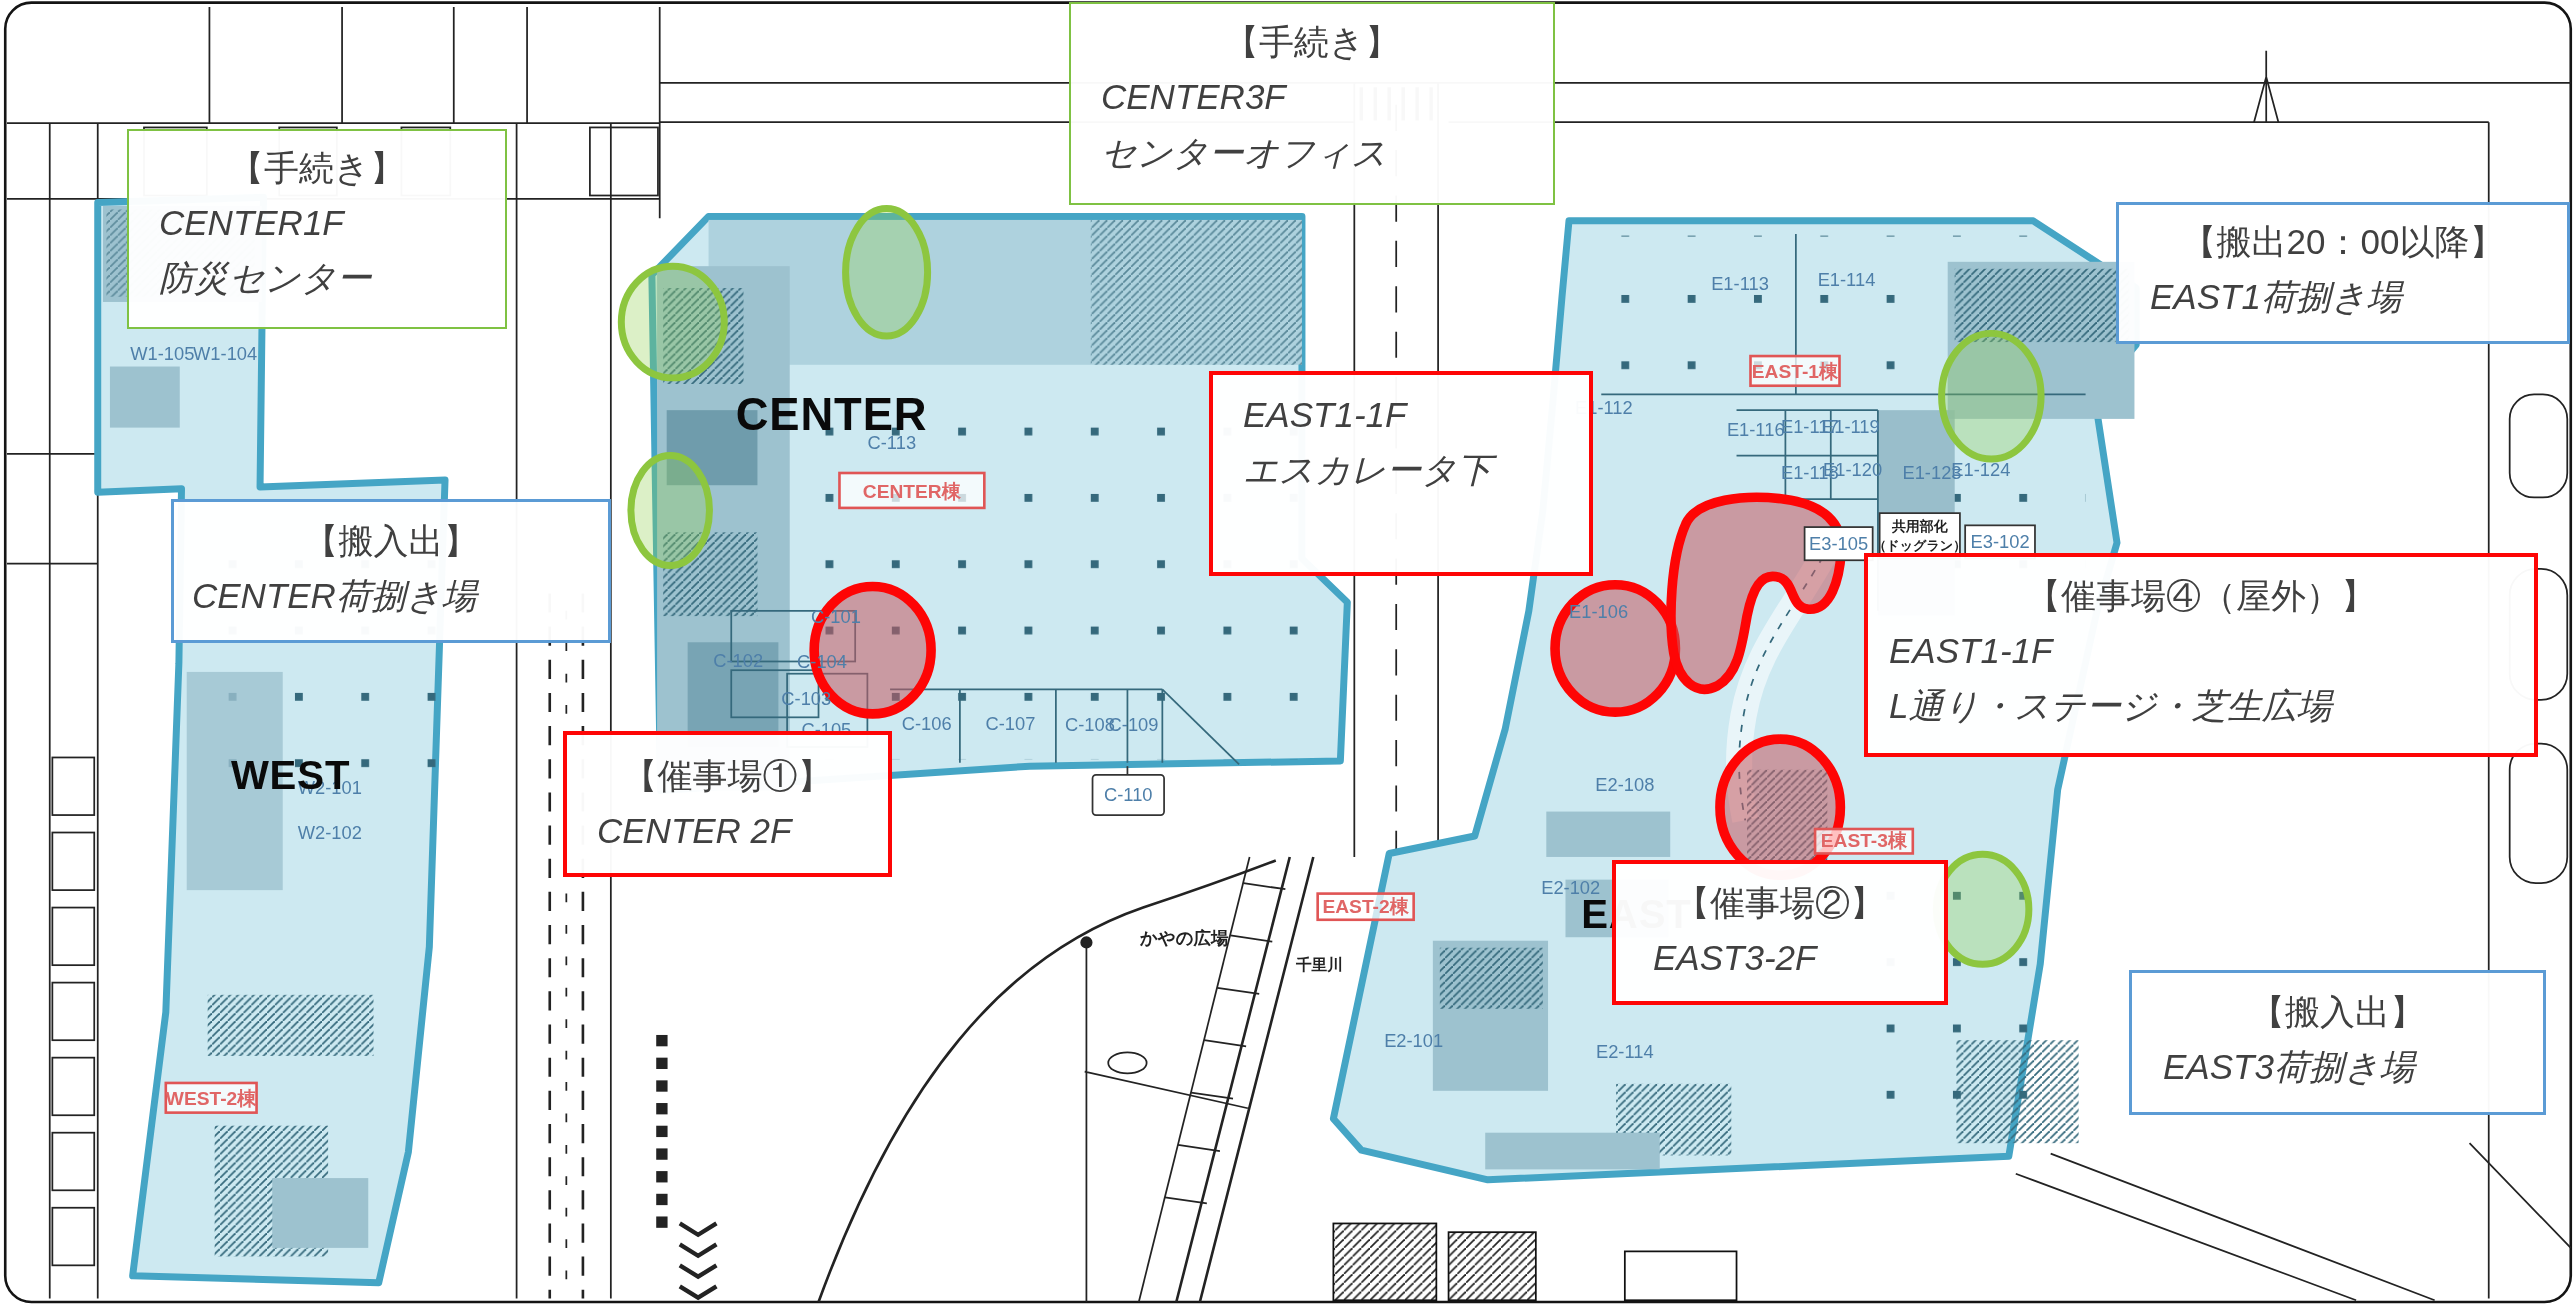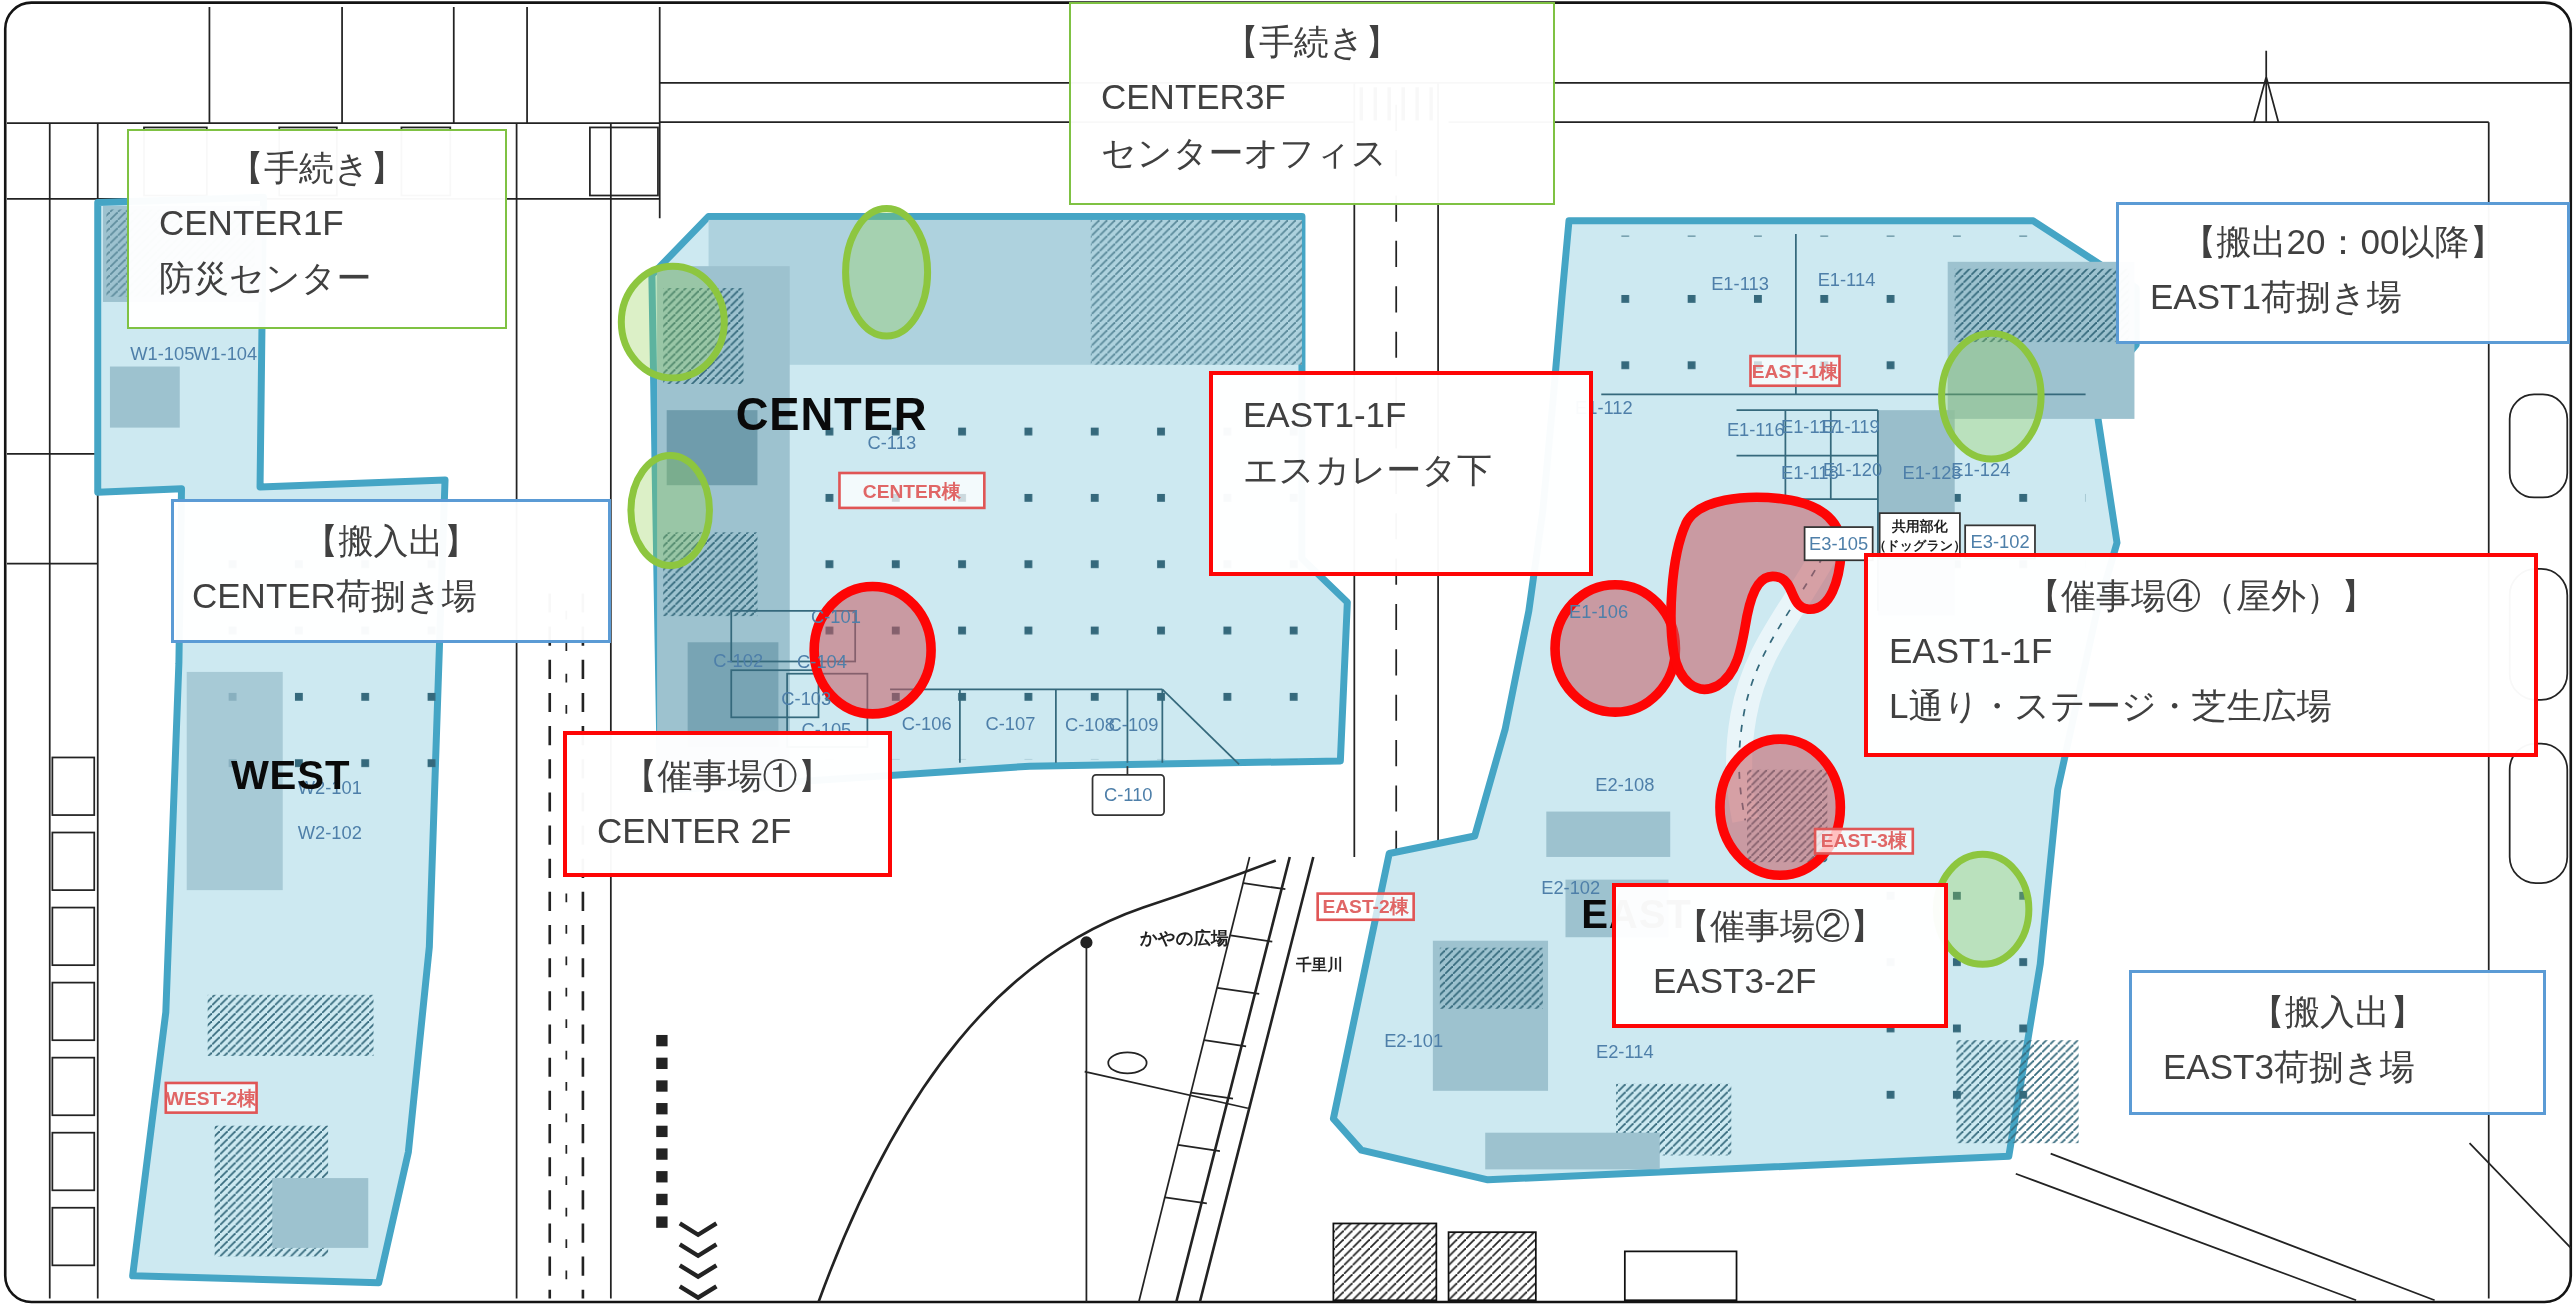--- a/index.html
+++ b/index.html
@@ -7,21 +7,21 @@
   #stage { position:relative; width:2576px; height:1309px; background:#ffffff; overflow:hidden; }
   #map { position:absolute; left:0; top:0; }
   svg text { font-family:"Liberation Sans", sans-serif; }
   .rc  { font-size:21px; fill:#4e7fa9; text-anchor:middle; }
   .tag { fill:#e06666; text-anchor:middle; font-weight:bold; font-size:22px; }
   .bl  { fill:#0a0a0a; font-weight:bold; text-anchor:middle; letter-spacing:1px; }
   .pl  { fill:#222; text-anchor:middle; font-weight:bold; }
   .callout { position:absolute; background:rgba(255,255,255,0.97); color:#404040;
              font-size:35px; line-height:1.58; box-sizing:border-box; z-index:5; }
   .callout .t { text-align:center; }
-  .callout .b { padding-left:30px; }
+  .callout .b { padding-left:30px;font-style:italic; }
   .green-b { border:2.6px solid #7fc243; }
   .blue-b  { border:3.5px solid #5b9bd5; }
   .red-b   { border:4.4px solid #fe0505; }
 </style>
 </head>
 <body>
 
 <div id="stage">
 
 <svg id="map" width="2576" height="1309" viewBox="0 0 2952 1500">
@@ -276,21 +276,21 @@
   <div class="t">【催事場④（屋外）】</div>
   <div class="b" style="padding-left:21px;">EAST1-1F</div>
   <div class="b" style="padding-left:21px;">L通り・ステージ・芝生広場</div>
 </div>
 
 <div class="callout red-b" style="left:563px; top:731px; width:329px; height:146px; padding-top:13px;">
   <div class="t">【催事場①】</div>
   <div class="b">CENTER 2F</div>
 </div>
 
-<div class="callout red-b" style="left:1612px; top:883px; width:336px; height:145px; padding-top:10.5px;">
+<div class="callout red-b" style="left:1612px; top:860px; width:336px; height:145px; padding-top:10.5px;">
   <div class="t">【催事場②】</div>
   <div class="b" style="padding-left:37px;">EAST3-2F</div>
 </div>
 
 <div class="callout blue-b" style="left:2129px; top:970px; width:417px; height:145px; padding-top:10.5px;">
   <div class="t">【搬入出】</div>
   <div class="b" style="padding-left:31px;">EAST3荷捌き場</div>
 </div>
 
 </div>

